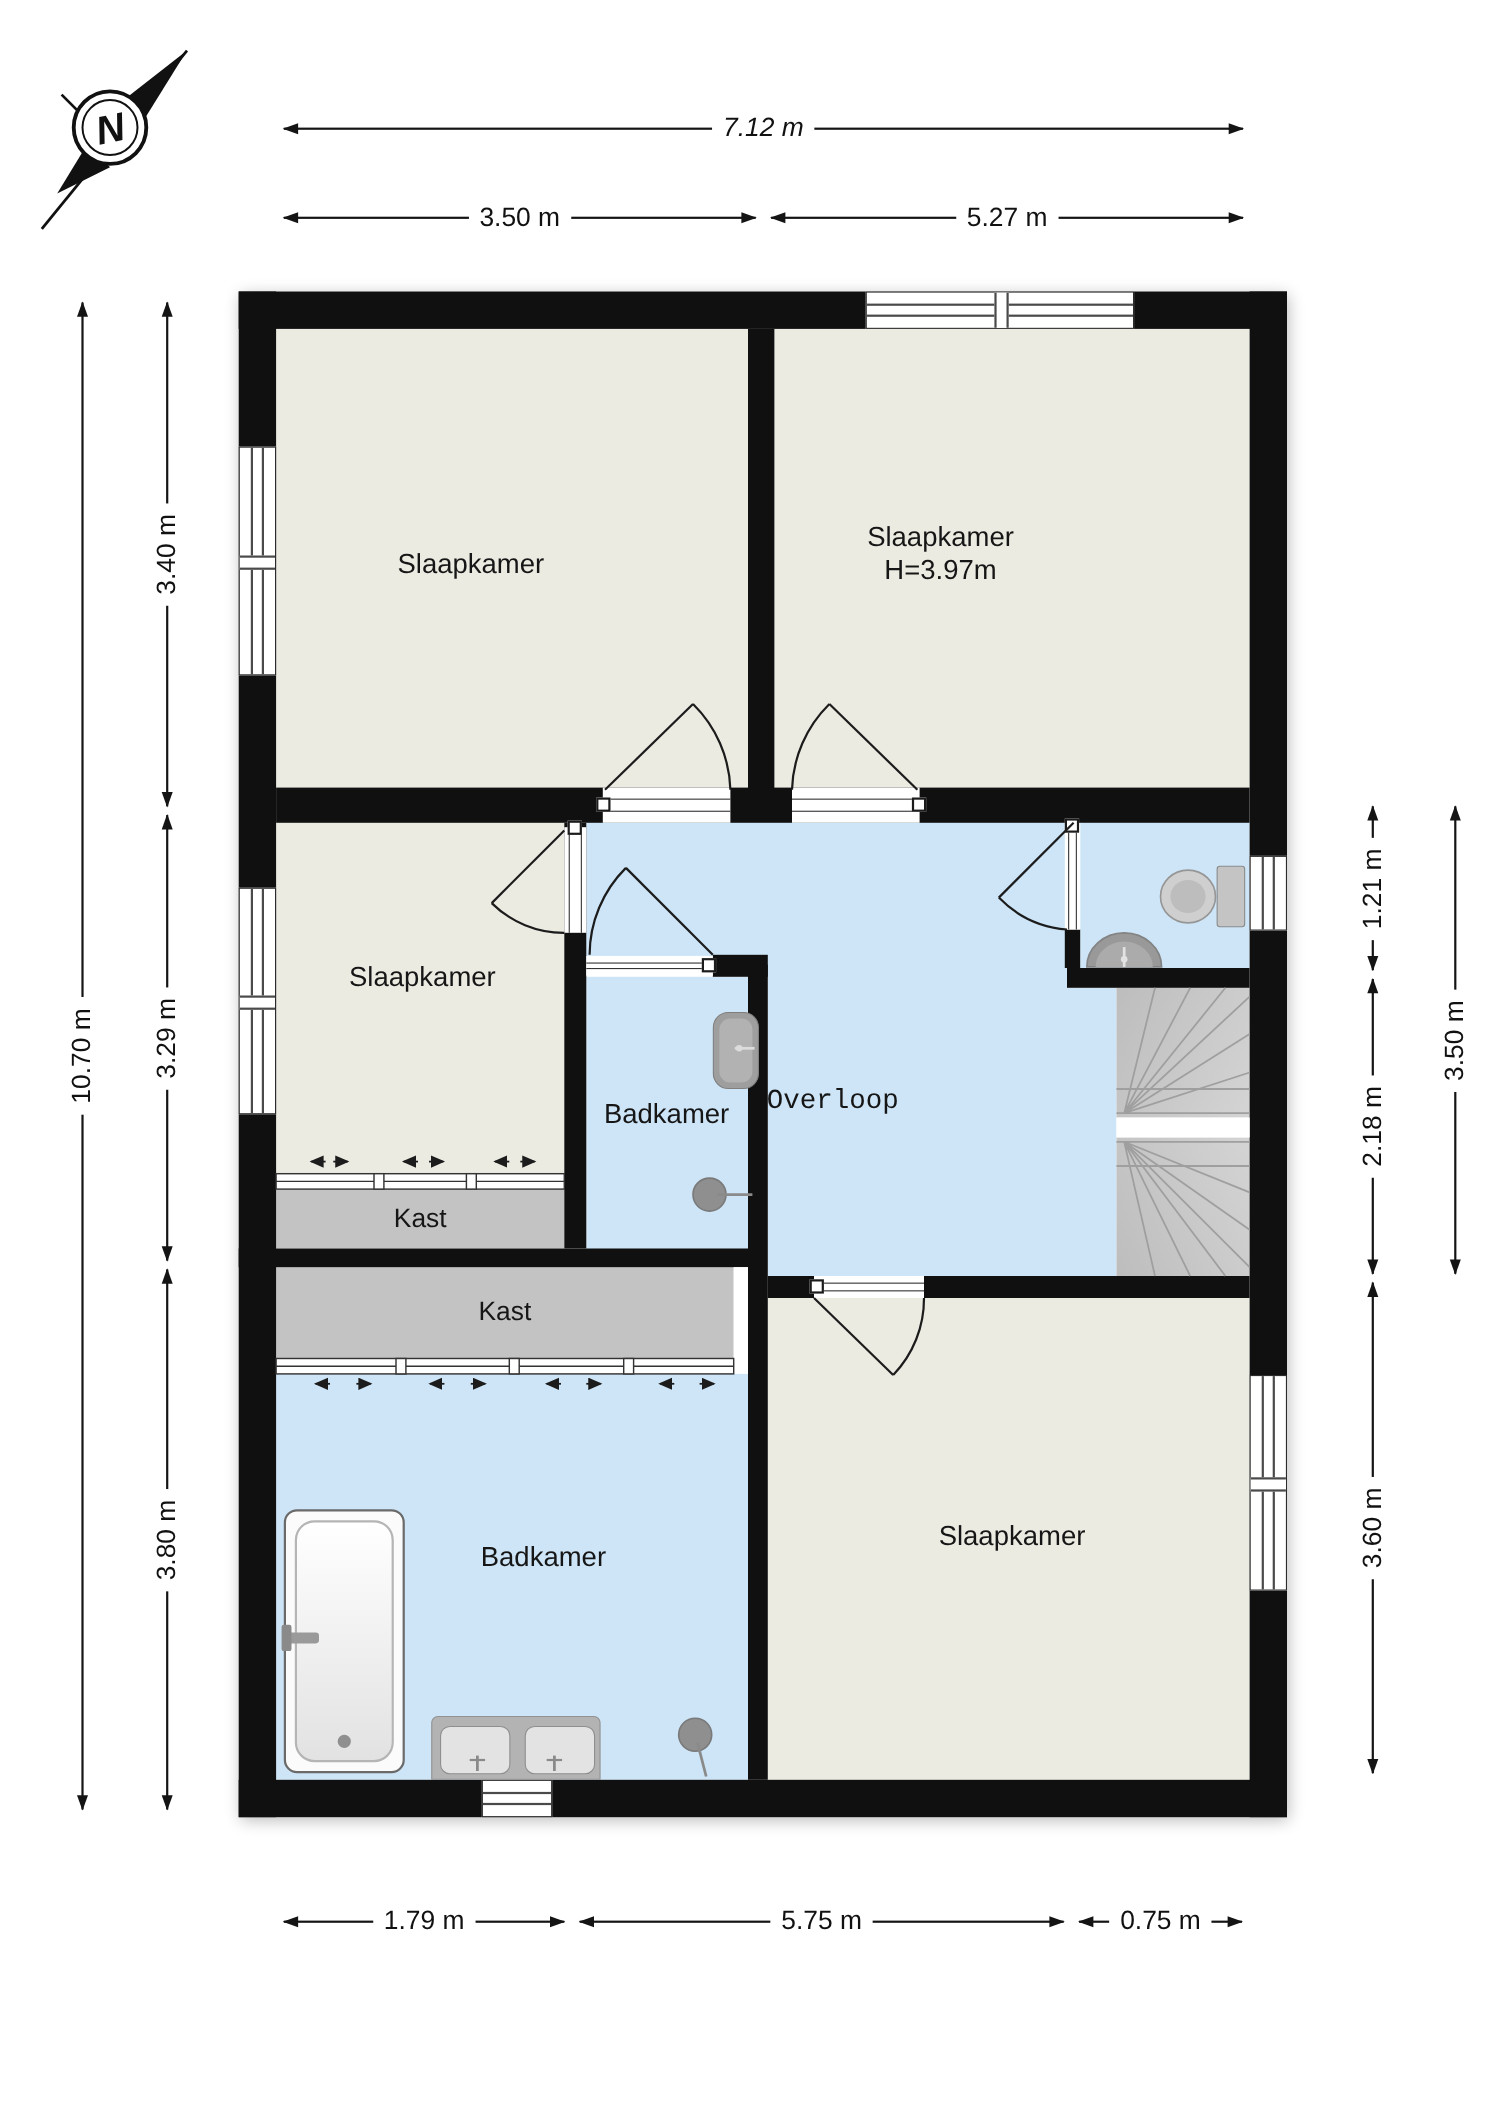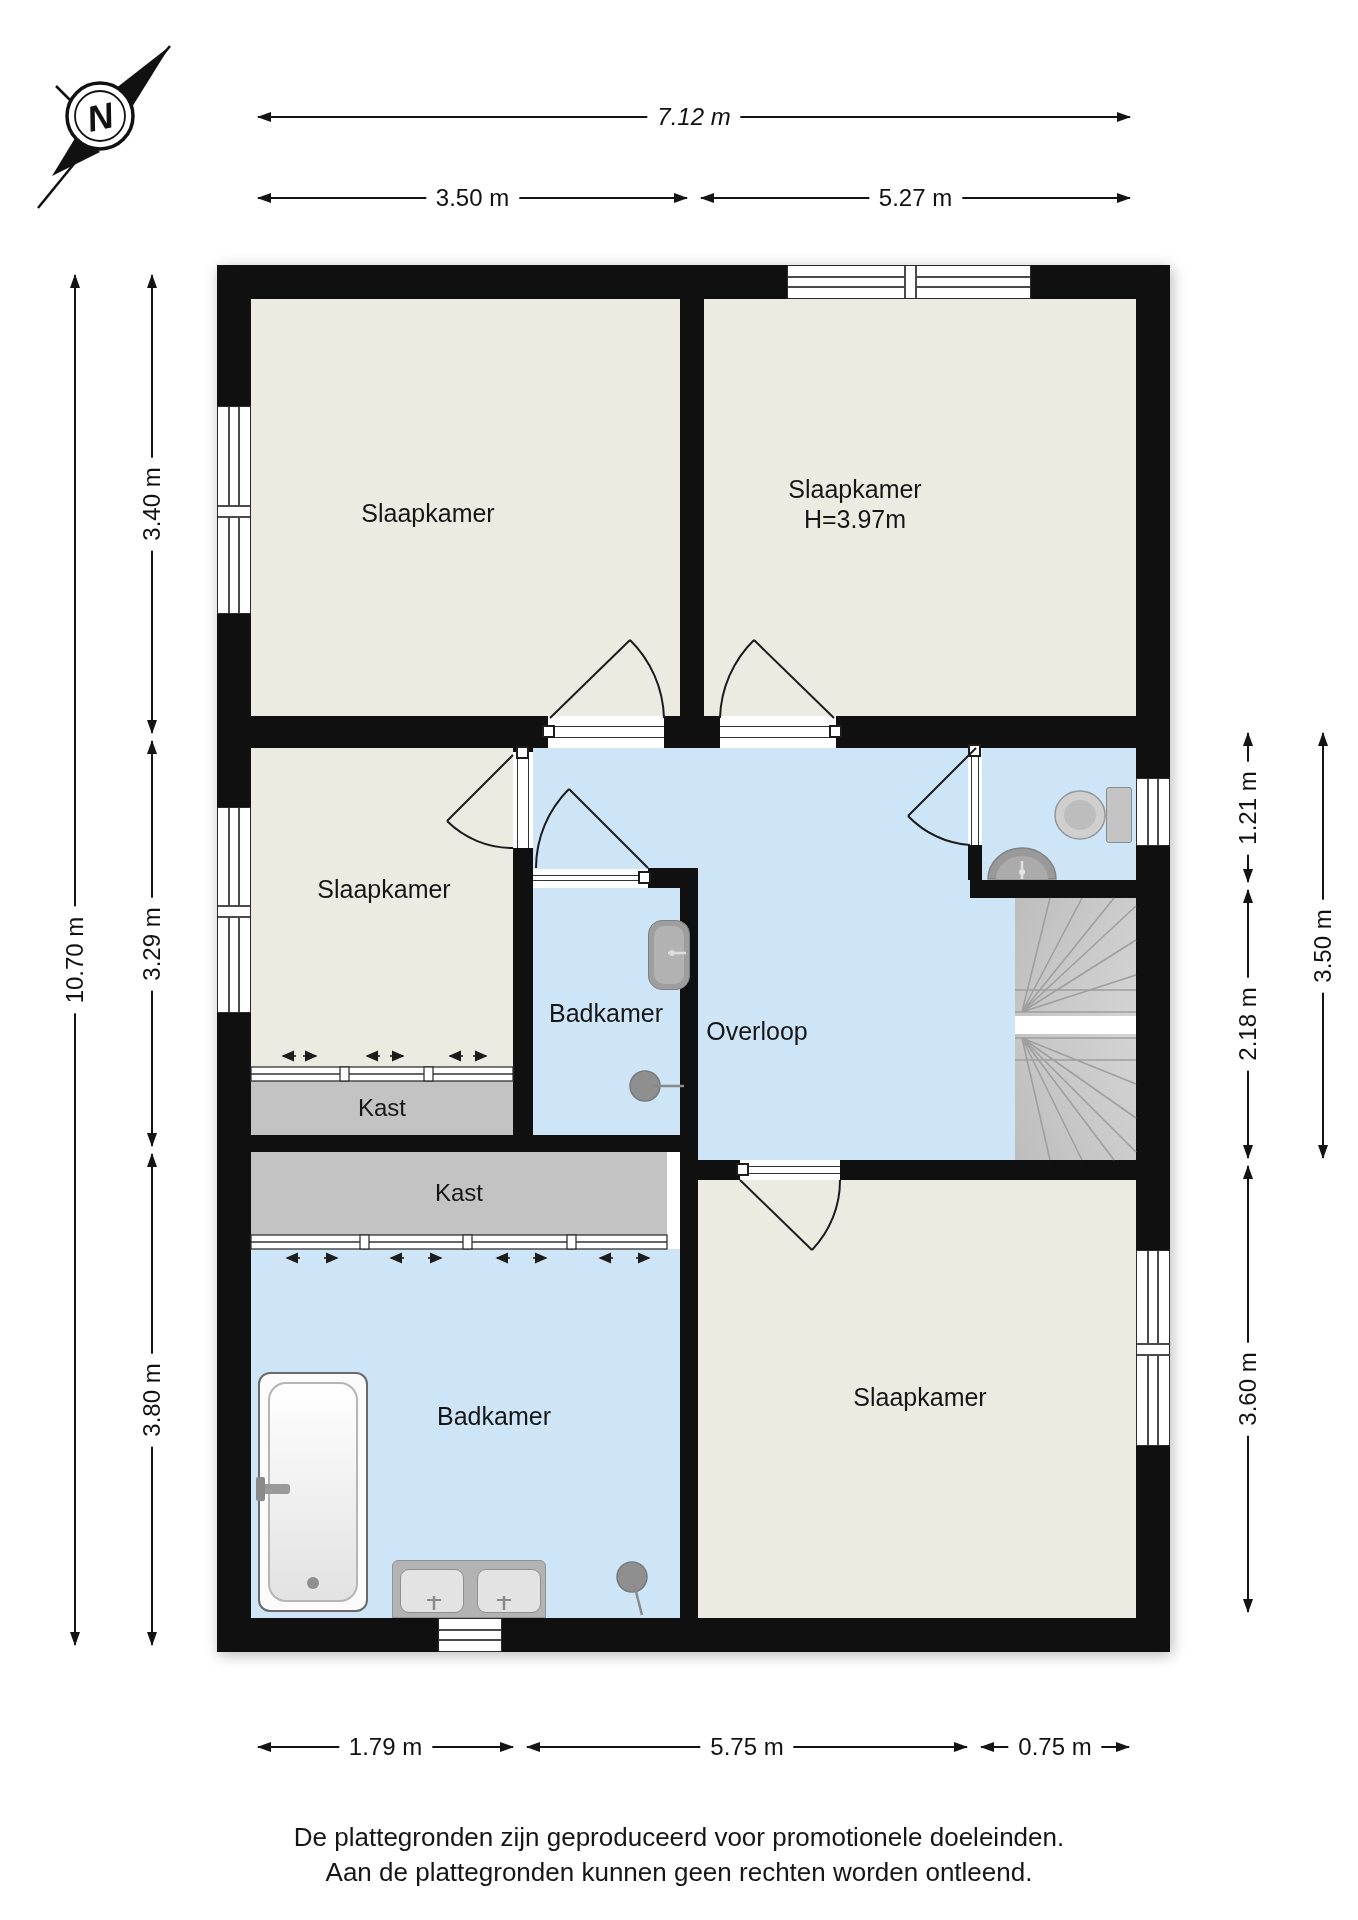--- a/index.html
+++ b/index.html
@@ -261,21 +261,21 @@
       <rect x="256" y="1477" width="9" height="24" rx="2" fill="#8a8a8a"></rect>
       <circle cx="313" cy="1583" r="6" fill="#8f8f8f"></circle>
     </g>
   </svg>
 
   <div class="lbl" style="left:428px;top:513px;">Slaapkamer</div>
   <div class="lbl" style="left:855px;top:489px;">Slaapkamer</div>
   <div class="lbl" style="left:855px;top:519px;">H=3.97m</div>
   <div class="lbl" style="left:384px;top:889px;">Slaapkamer</div>
   <div class="lbl" style="left:606px;top:1013px;">Badkamer</div>
-  <div class="lbl" style="left:757px;top:1031px;">Overloop</div>
+  <div class="lbl" style="left:757px;top:1001px;font-family:Liberation Mono, monospace;">Overloop</div>
   <div class="lbl lbl-small" style="left:382px;top:1108px;">Kast</div>
   <div class="lbl lbl-small" style="left:459px;top:1193px;">Kast</div>
   <div class="lbl" style="left:494px;top:1416px;">Badkamer</div>
   <div class="lbl" style="left:920px;top:1397px;">Slaapkamer</div>
 
   <div class="dimh" style="left:258px;top:116px;width:872px;font-style:italic;">
       <span>7.12 m</span>
     </div>
   <div class="dimh" style="left:258px;top:197px;width:429px;">
       <span>3.50 m</span>
@@ -313,18 +313,14 @@
   <div class="dimh" style="left:258px;top:1746px;width:255px;">
       <span>1.79 m</span>
     </div>
   <div class="dimh" style="left:527px;top:1746px;width:440px;">
       <span>5.75 m</span>
     </div>
   <div class="dimh" style="left:981px;top:1746px;width:148px;">
       <span>0.75 m</span>
     </div>
 
-  <div class="footer">
-    <div>De plattegronden zijn geproduceerd voor promotionele doeleinden.</div>
-    <div>Aan de plattegronden kunnen geen rechten worden ontleend.</div>
-  </div>
 
 </div>
 
 </body></html>

